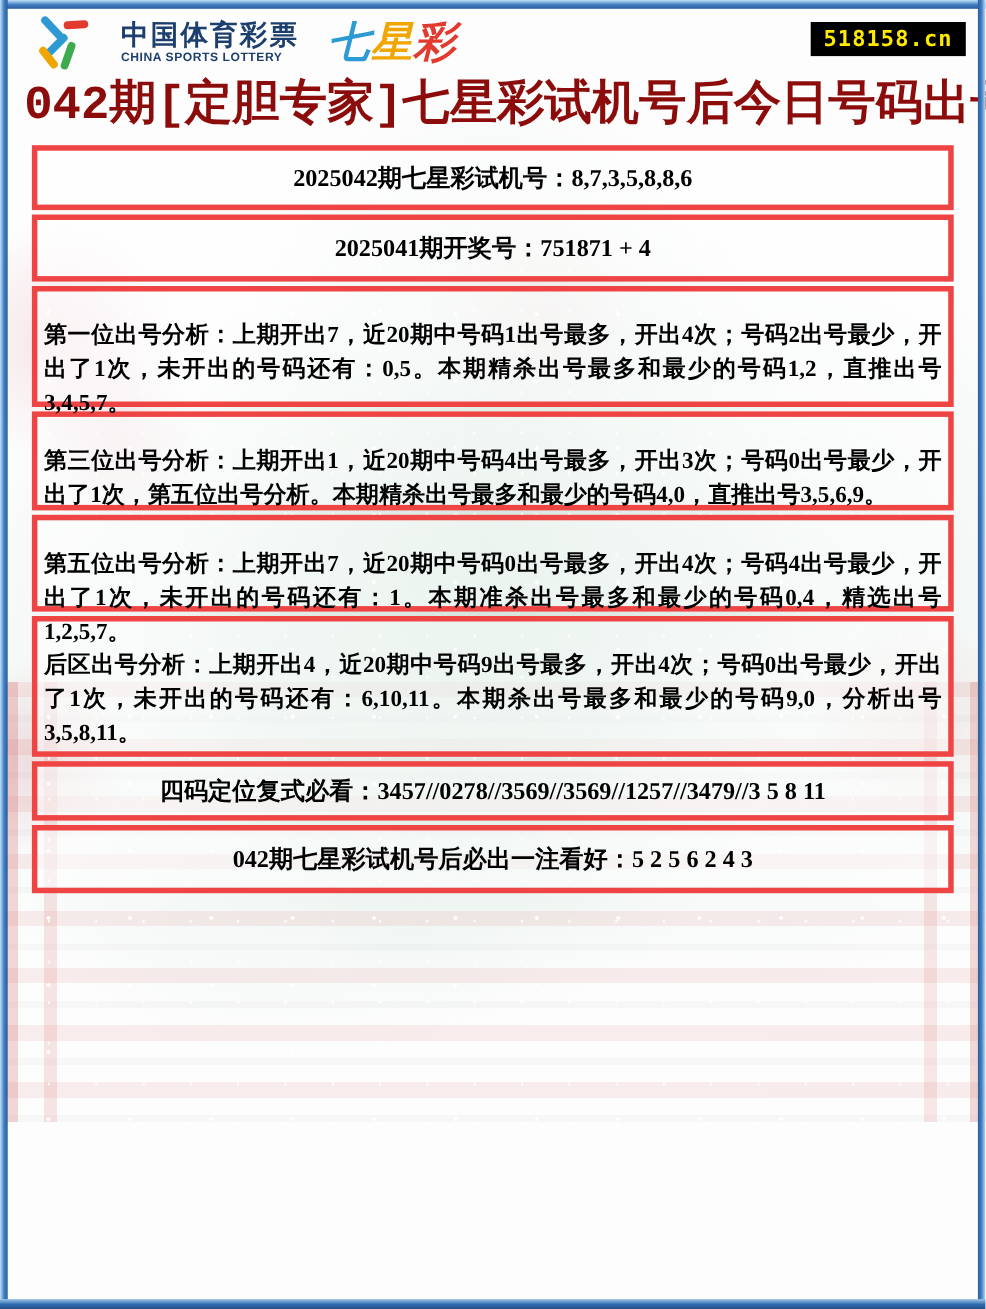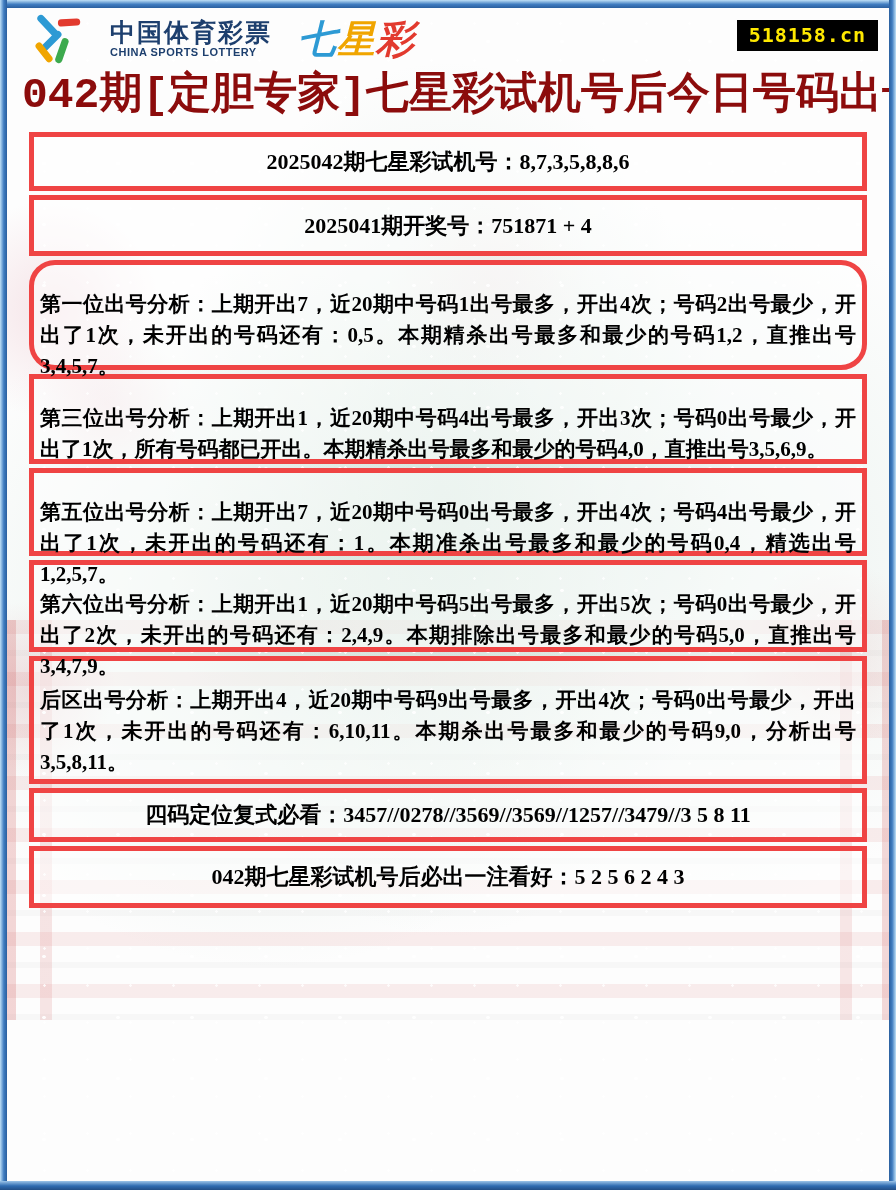--- a/index.html
+++ b/index.html
@@ -65,21 +65,21 @@
 
   
   .rows{margin:14px 29px 0;}
   .box{border:5px solid #ef4444;background:rgba(255,255,255,.55);
     margin-bottom:4px;box-sizing:border-box;color:#000;
     font-weight:bold;font-family:"Liberation Serif",serif;}
   .box.center{display:flex;align-items:center;justify-content:center;
     text-align:center;font-size:22px;}
   .box.para{padding:24px 6px 0 6px;font-size:21px;line-height:31px;text-align:justify;}
   .r1{height:59px;} .r2{height:61px;}
-  .r3{height:110px;border-radius:26px;} .r4{height:92px;} .r5{height:90px;} .r6{height:92px;}
+  .r3{height:110px;} .r4{height:92px;} .r5{height:90px;} .r6{height:92px;}
   .r7{height:88px;} .r8{height:92px;} .r9{height:128px;}
   .r10{height:54px;} .r11{height:62px;} .r12{height:63px;}
 </style>
 </head>
 <body>
 
 <div class="page">
   <div class="bg-base"></div>
   <div class="bg-arch"></div>
   <div class="bg-snow"></div>
@@ -108,22 +108,21 @@
       </div>
       <div class="site-badge">518158.cn</div>
     </div>
 
     <div class="main-title">042期[定胆专家]七星彩试机号后今日号码出号分析</div>
 
     <div class="rows">
       <div class="box center r1">2025042期七星彩试机号：8,7,3,5,8,8,6</div>
       <div class="box center r2">2025041期开奖号：751871 + 4</div>
       <div class="box para r3">第一位出号分析：上期开出7，近20期中号码1出号最多，开出4次；号码2出号最少，开出了1次，未开出的号码还有：0,5。本期精杀出号最多和最少的号码1,2，直推出号3,4,5,7。</div>
-      <div class="box para r5">第三位出号分析：上期开出1，近20期中号码4出号最多，开出3次；号码0出号最少，开出了1次，所有号码都已开出。本期精杀出号最多和最少的号码4,0，直推出号3,5,6,9。</div>
+      <div class="box para r5">第三位出号分析：上期开出1，近20期中号码4出号最多，开出3次；号码0出号最少，开出了1次，第五位出号分析。本期精杀出号最多和最少的号码4,0，直推出号3,5,6,9。</div>
       <div class="box para r7">第五位出号分析：上期开出7，近20期中号码0出号最多，开出4次；号码4出号最少，开出了1次，未开出的号码还有：1。本期准杀出号最多和最少的号码0,4，精选出号1,2,5,7。</div>
-      <div class="box para r8">第六位出号分析：上期开出1，近20期中号码5出号最多，开出5次；号码0出号最少，开出了2次，未开出的号码还有：2,4,9。本期排除出号最多和最少的号码5,0，直推出号3,4,7,9。</div>
       <div class="box para r9">后区出号分析：上期开出4，近20期中号码9出号最多，开出4次；号码0出号最少，开出了1次，未开出的号码还有：6,10,11。本期杀出号最多和最少的号码9,0，分析出号3,5,8,11。</div>
       <div class="box center r10">四码定位复式必看：3457//0278//3569//3569//1257//3479//3 5 8 11</div>
       <div class="box center r11">042期七星彩试机号后必出一注看好：5 2 5 6 2 4 3</div>
     </div>
 
   </div>
 </div>
 
 </body></html>

